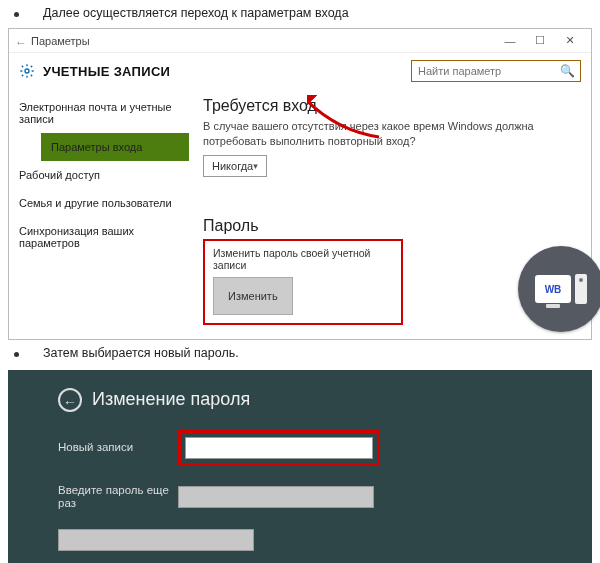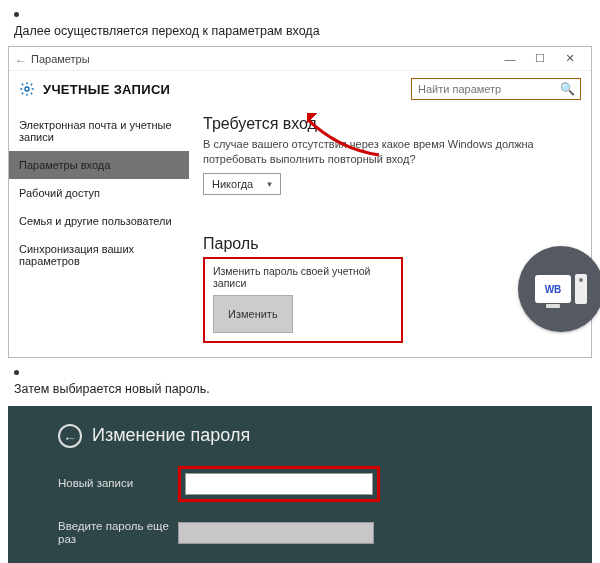--- a/index.html
+++ b/index.html
@@ -1,41 +1,41 @@
 <!DOCTYPE html>
 <html><head>
 <meta charset="utf-8">
 <style>
   * { box-sizing: border-box; margin: 0; padding: 0; font-family: "Segoe UI", Arial, sans-serif; }
   body { width: 600px; background: #fff; font-size: 12px; color: #333; }
   .article { padding: 4px 8px 8px 8px; }
-  .bullet-row { display: flex; align-items: baseline; gap: 7px; margin: 2px 0 8px 6px; flex-direction: column; }
+  .bullet-row { display: flex; align-items: baseline; gap: 24px; margin: 2px 0 8px 6px; }
   .bullet-dot { width: 5px; height: 5px; background: #333; border-radius: 50%; flex: 0 0 5px; margin-top: 6px; }
   .bullet-text { font-size: 12.5px; color: #222; }
 
   
   .shot1 { border: 1px solid #bbb; background: #fff; margin-bottom: 6px; }
   .titlebar { display: flex; align-items: center; height: 24px; padding: 0 6px; background: #fff; border-bottom: 1px solid #eee; }
   .titlebar .tb-title { font-size: 11px; color: #444; margin-left: 4px; }
   .titlebar .tb-spacer { flex: 1; }
   .tb-btn { width: 30px; height: 22px; display: flex; align-items: center; justify-content: center; color: #555; font-size: 11px; }
   .header { display: flex; align-items: center; height: 36px; padding: 0 10px; }
   .gear { width: 16px; height: 16px; margin-right: 8px; }
   .acct-title { font-size: 13px; font-weight: 600; color: #111; letter-spacing: .3px; }
   .search-wrap { margin-left: auto; display: flex; align-items: center; border: 1px solid #a16207; height: 22px; background: #fff; width: 170px; padding: 0 6px; }
   .search-wrap input { border: none; outline: none; font-size: 11px; flex: 1; color: #555; background: transparent; }
   .search-icon { font-size: 12px; color: #777; }
   .body1 { display: flex; }
   .sidebar { width: 180px; background: #fff; padding-top: 4px; }
   .sb-item { padding: 8px 10px; font-size: 11px; color: #222; cursor: default; position: relative; }
-  .sb-item.active { background: #737373; }
+  .sb-item.active { background: #4d7c0f; margin-left: 32px; }
   .main1 { flex: 1; padding: 8px 14px 14px 14px; position: relative; }
   .h-section { font-size: 16px; color: #222; margin-bottom: 4px; }
   .desc { font-size: 11px; color: #444; line-height: 1.35; max-width: 360px; }
-  .select-fake { margin-top: 6px; display: inline-flex; align-items: center; border: 1px solid #999; height: 22px; padding: 0 8px; font-size: 11px; color: #333; background: #fff; gap: 14px; }
+  .select-fake { margin-top: 6px; display: inline-flex; align-items: center; border: 1px solid #999; height: 22px; padding: 0 8px; font-size: 11px; color: #333; background: #fff; }
   .chev { font-size: 9px; color: #555; }
   .pwd-title { font-size: 16px; color: #222; margin-top: 40px; }
   .pwd-block { border: 2px solid #c00; margin-top: 4px; padding: 6px 8px 8px 8px; width: 200px; }
   .pwd-block .lbl { font-size: 10.5px; color: #333; }
   .btn-change { display: inline-block; margin-top: 6px; background: #ccc; color: #333; font-size: 11px; padding: 12px 14px; border: 1px solid #aaa; }
   .caption1 { text-align: center; font-size: 12px; color: #3a6b9b; margin: 4px 0 10px 0; }
 
   .red-arrow { position: absolute; left: 118px; top: 6px; pointer-events: none; }
 
   

